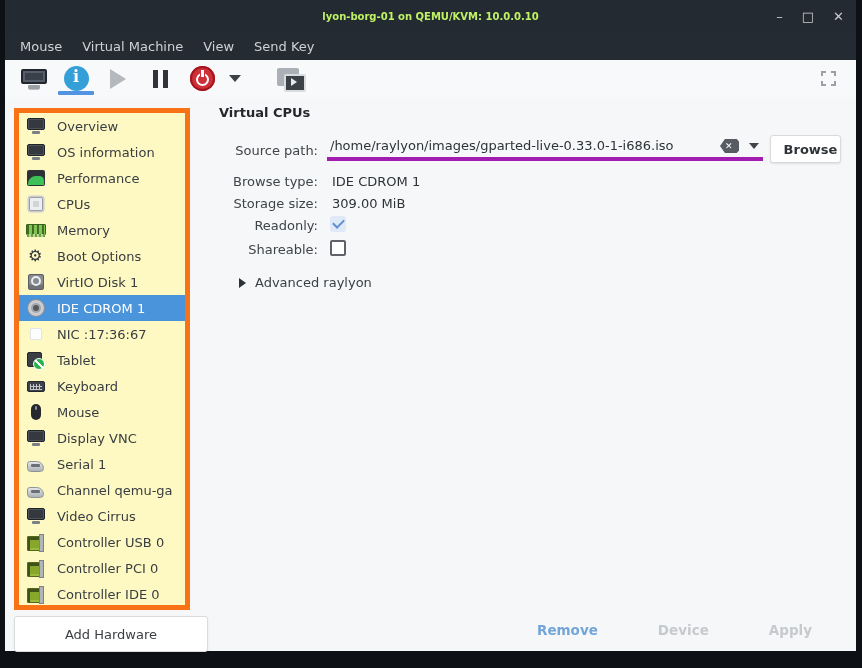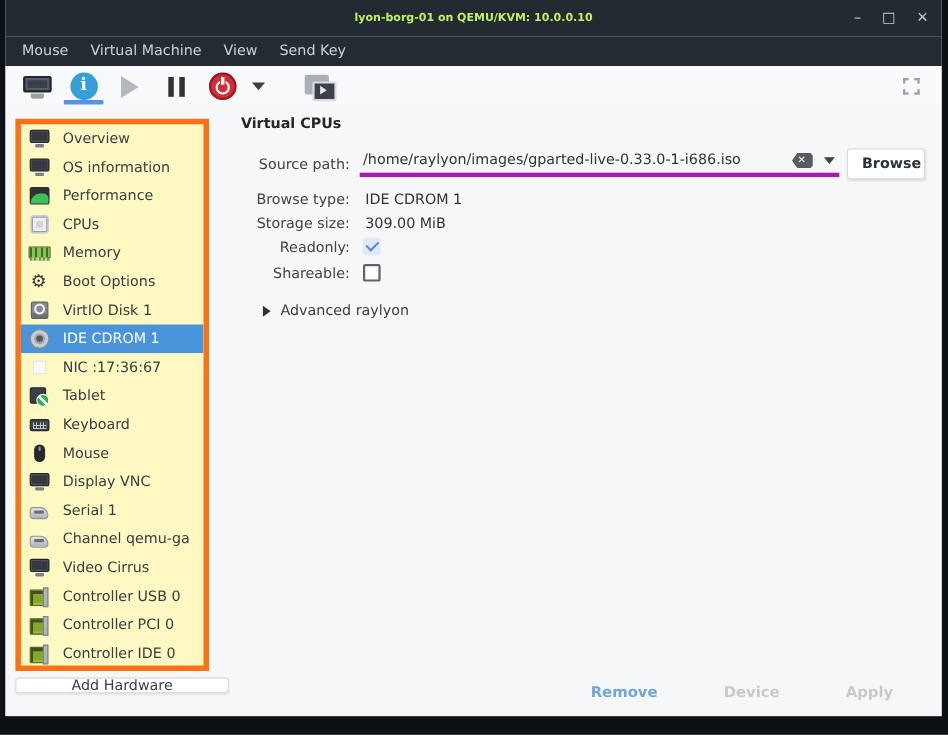--- a/index.html
+++ b/index.html
@@ -129,21 +129,21 @@
   .hw-list {
     position:absolute; left:9px; top:11px; width:176px; height:502px;
     background:#fef9c3; border:5px solid #f97316; overflow:hidden;
   }
   .hw-item {
     height:26px; display:flex; align-items:center; gap:11px; padding-left:7px;
     color:#383d42; white-space:nowrap;
   }
   .hw-item.selected { background:#4a94dc; color:#ffffff; }
   .add-hw-btn {
-    position:absolute; left:9px; top:519px; width:194px; height:14px;
+    position:absolute; left:9px; top:519px; width:194px; height:36px;
     background:#fff; border:1px solid #dadde0; border-radius:3px;
     box-shadow:0 1px 2px rgba(0,0,0,.08);
     display:flex; align-items:center; justify-content:center;
     color:#3a3f44; font-size:13px;
   }
   
   .sicon { width:20px; height:20px; position:relative; flex:none; display:inline-block; }
   .monitor-icon::before {
     content:""; position:absolute; left:1px; top:2px; right:1px; bottom:6px;
     background:#35393f; border:1px solid #1f2327; border-radius:2px;

